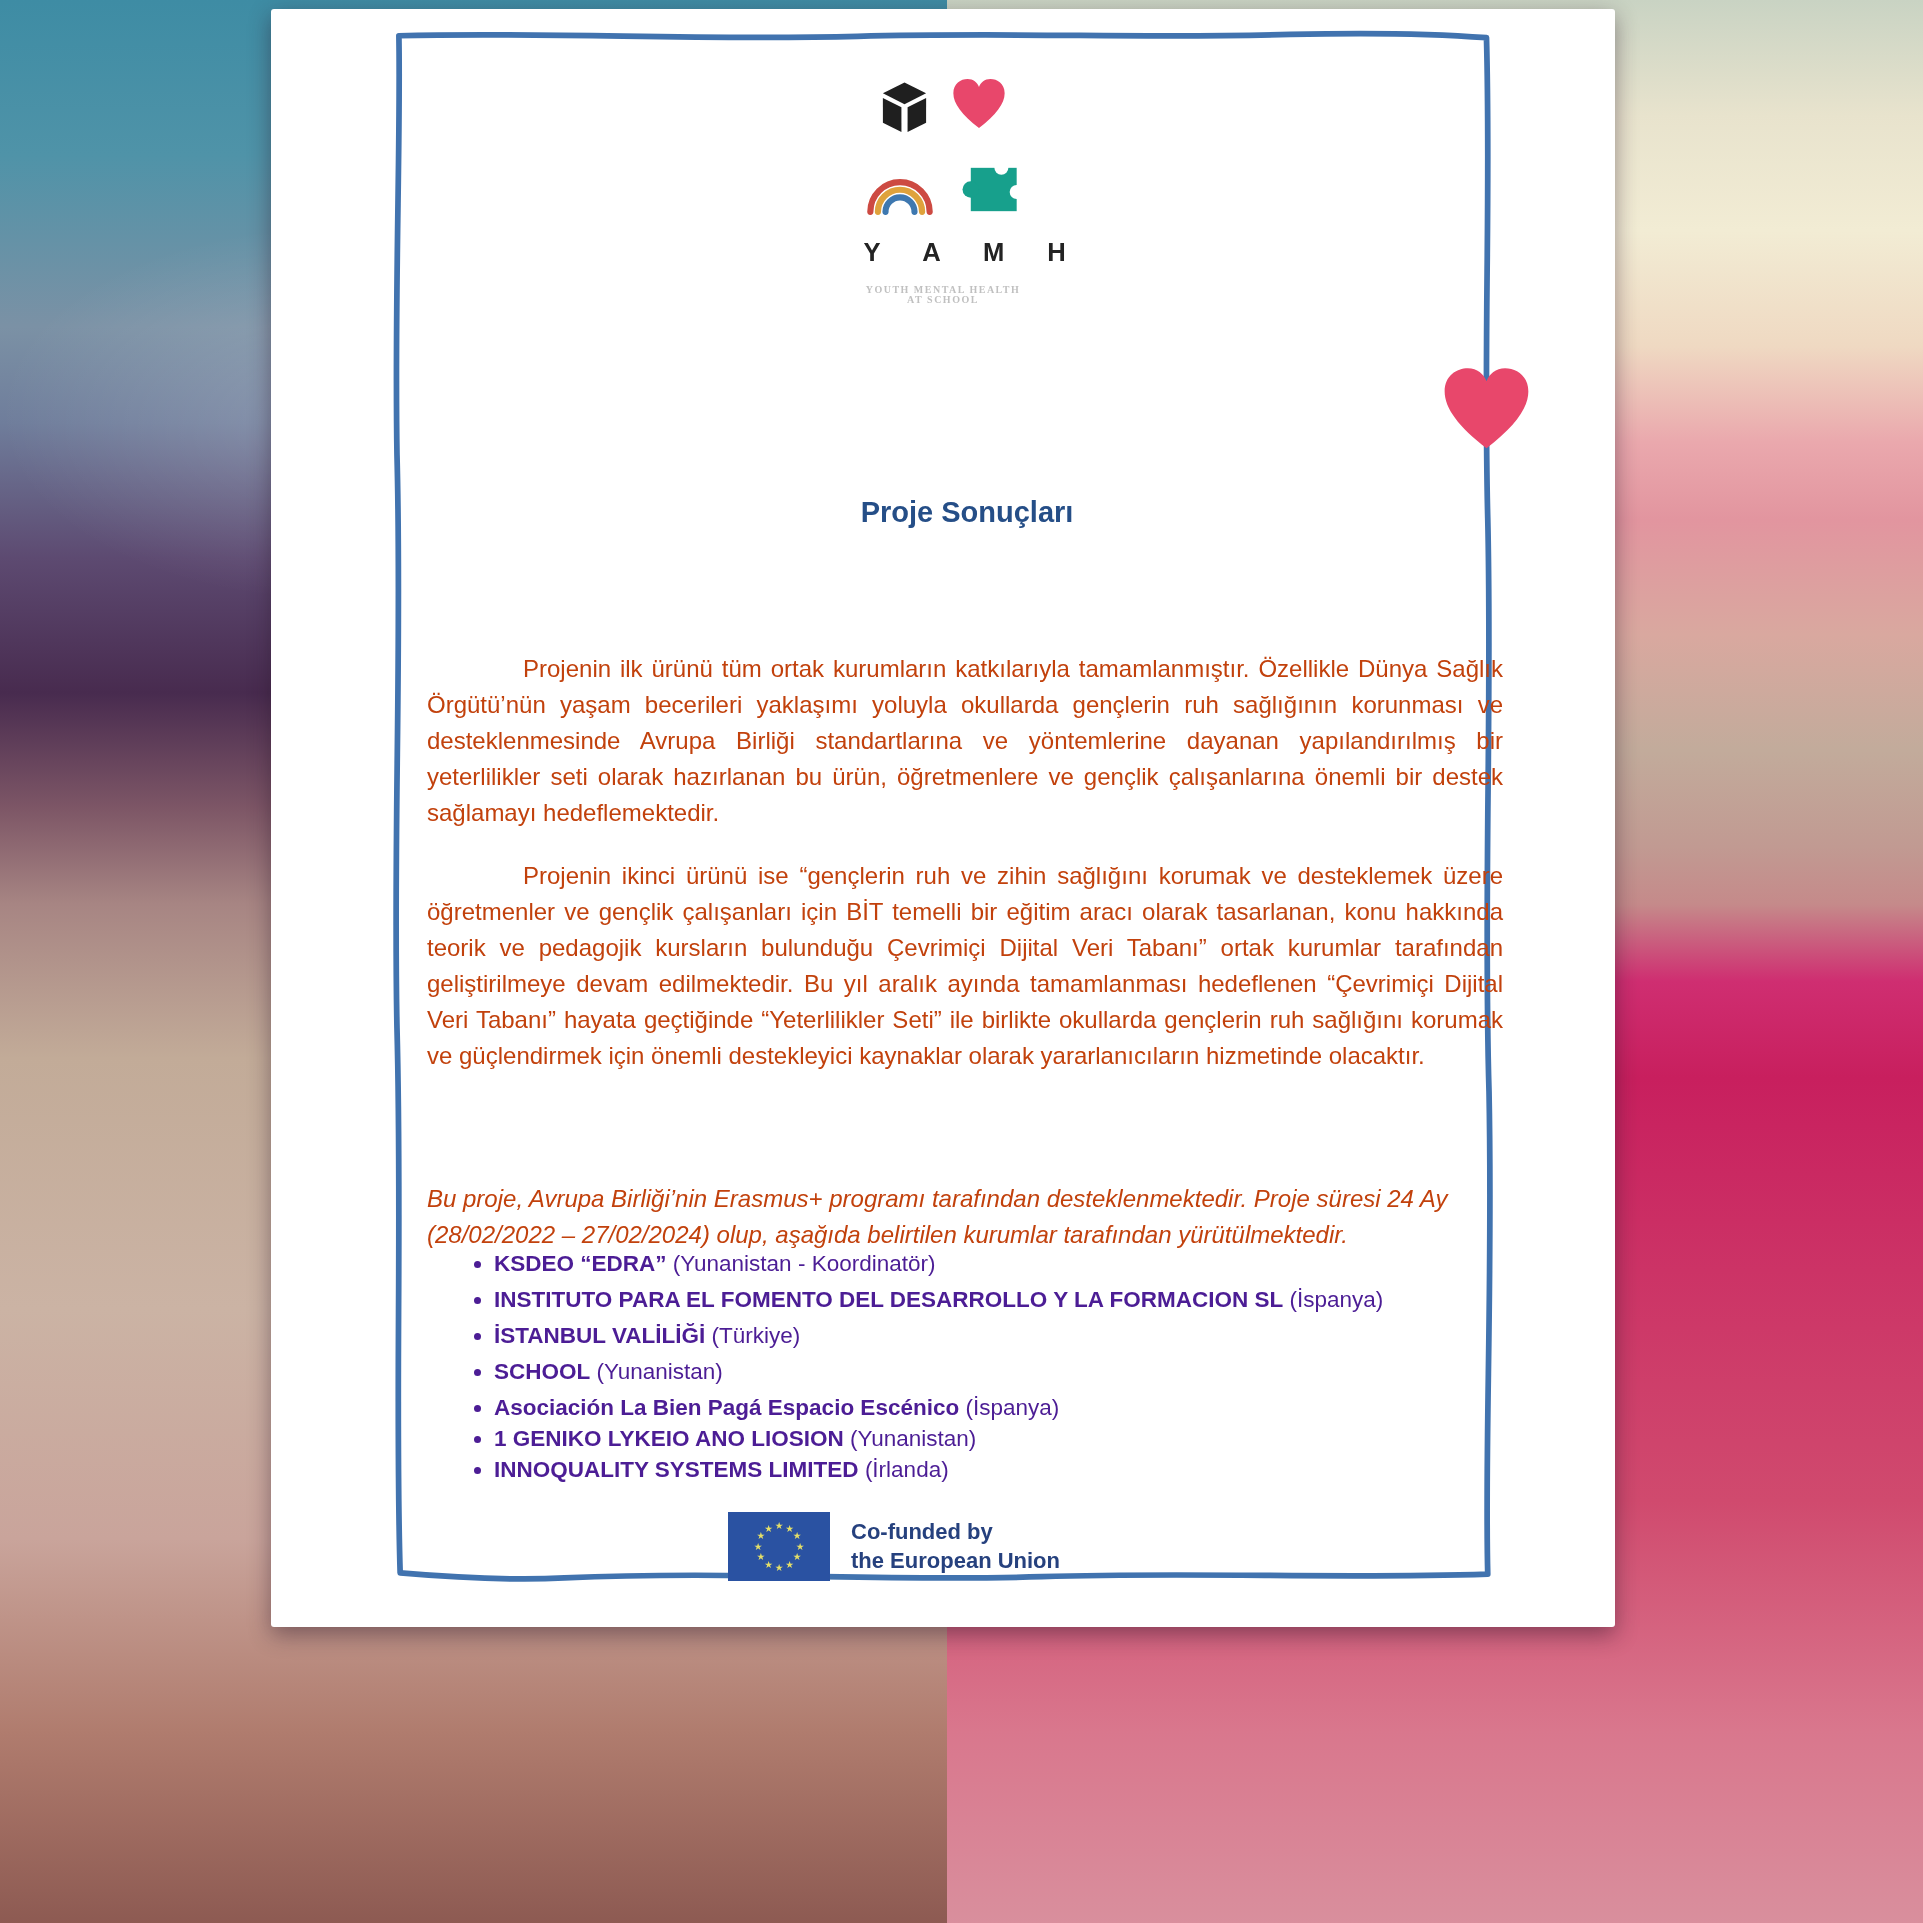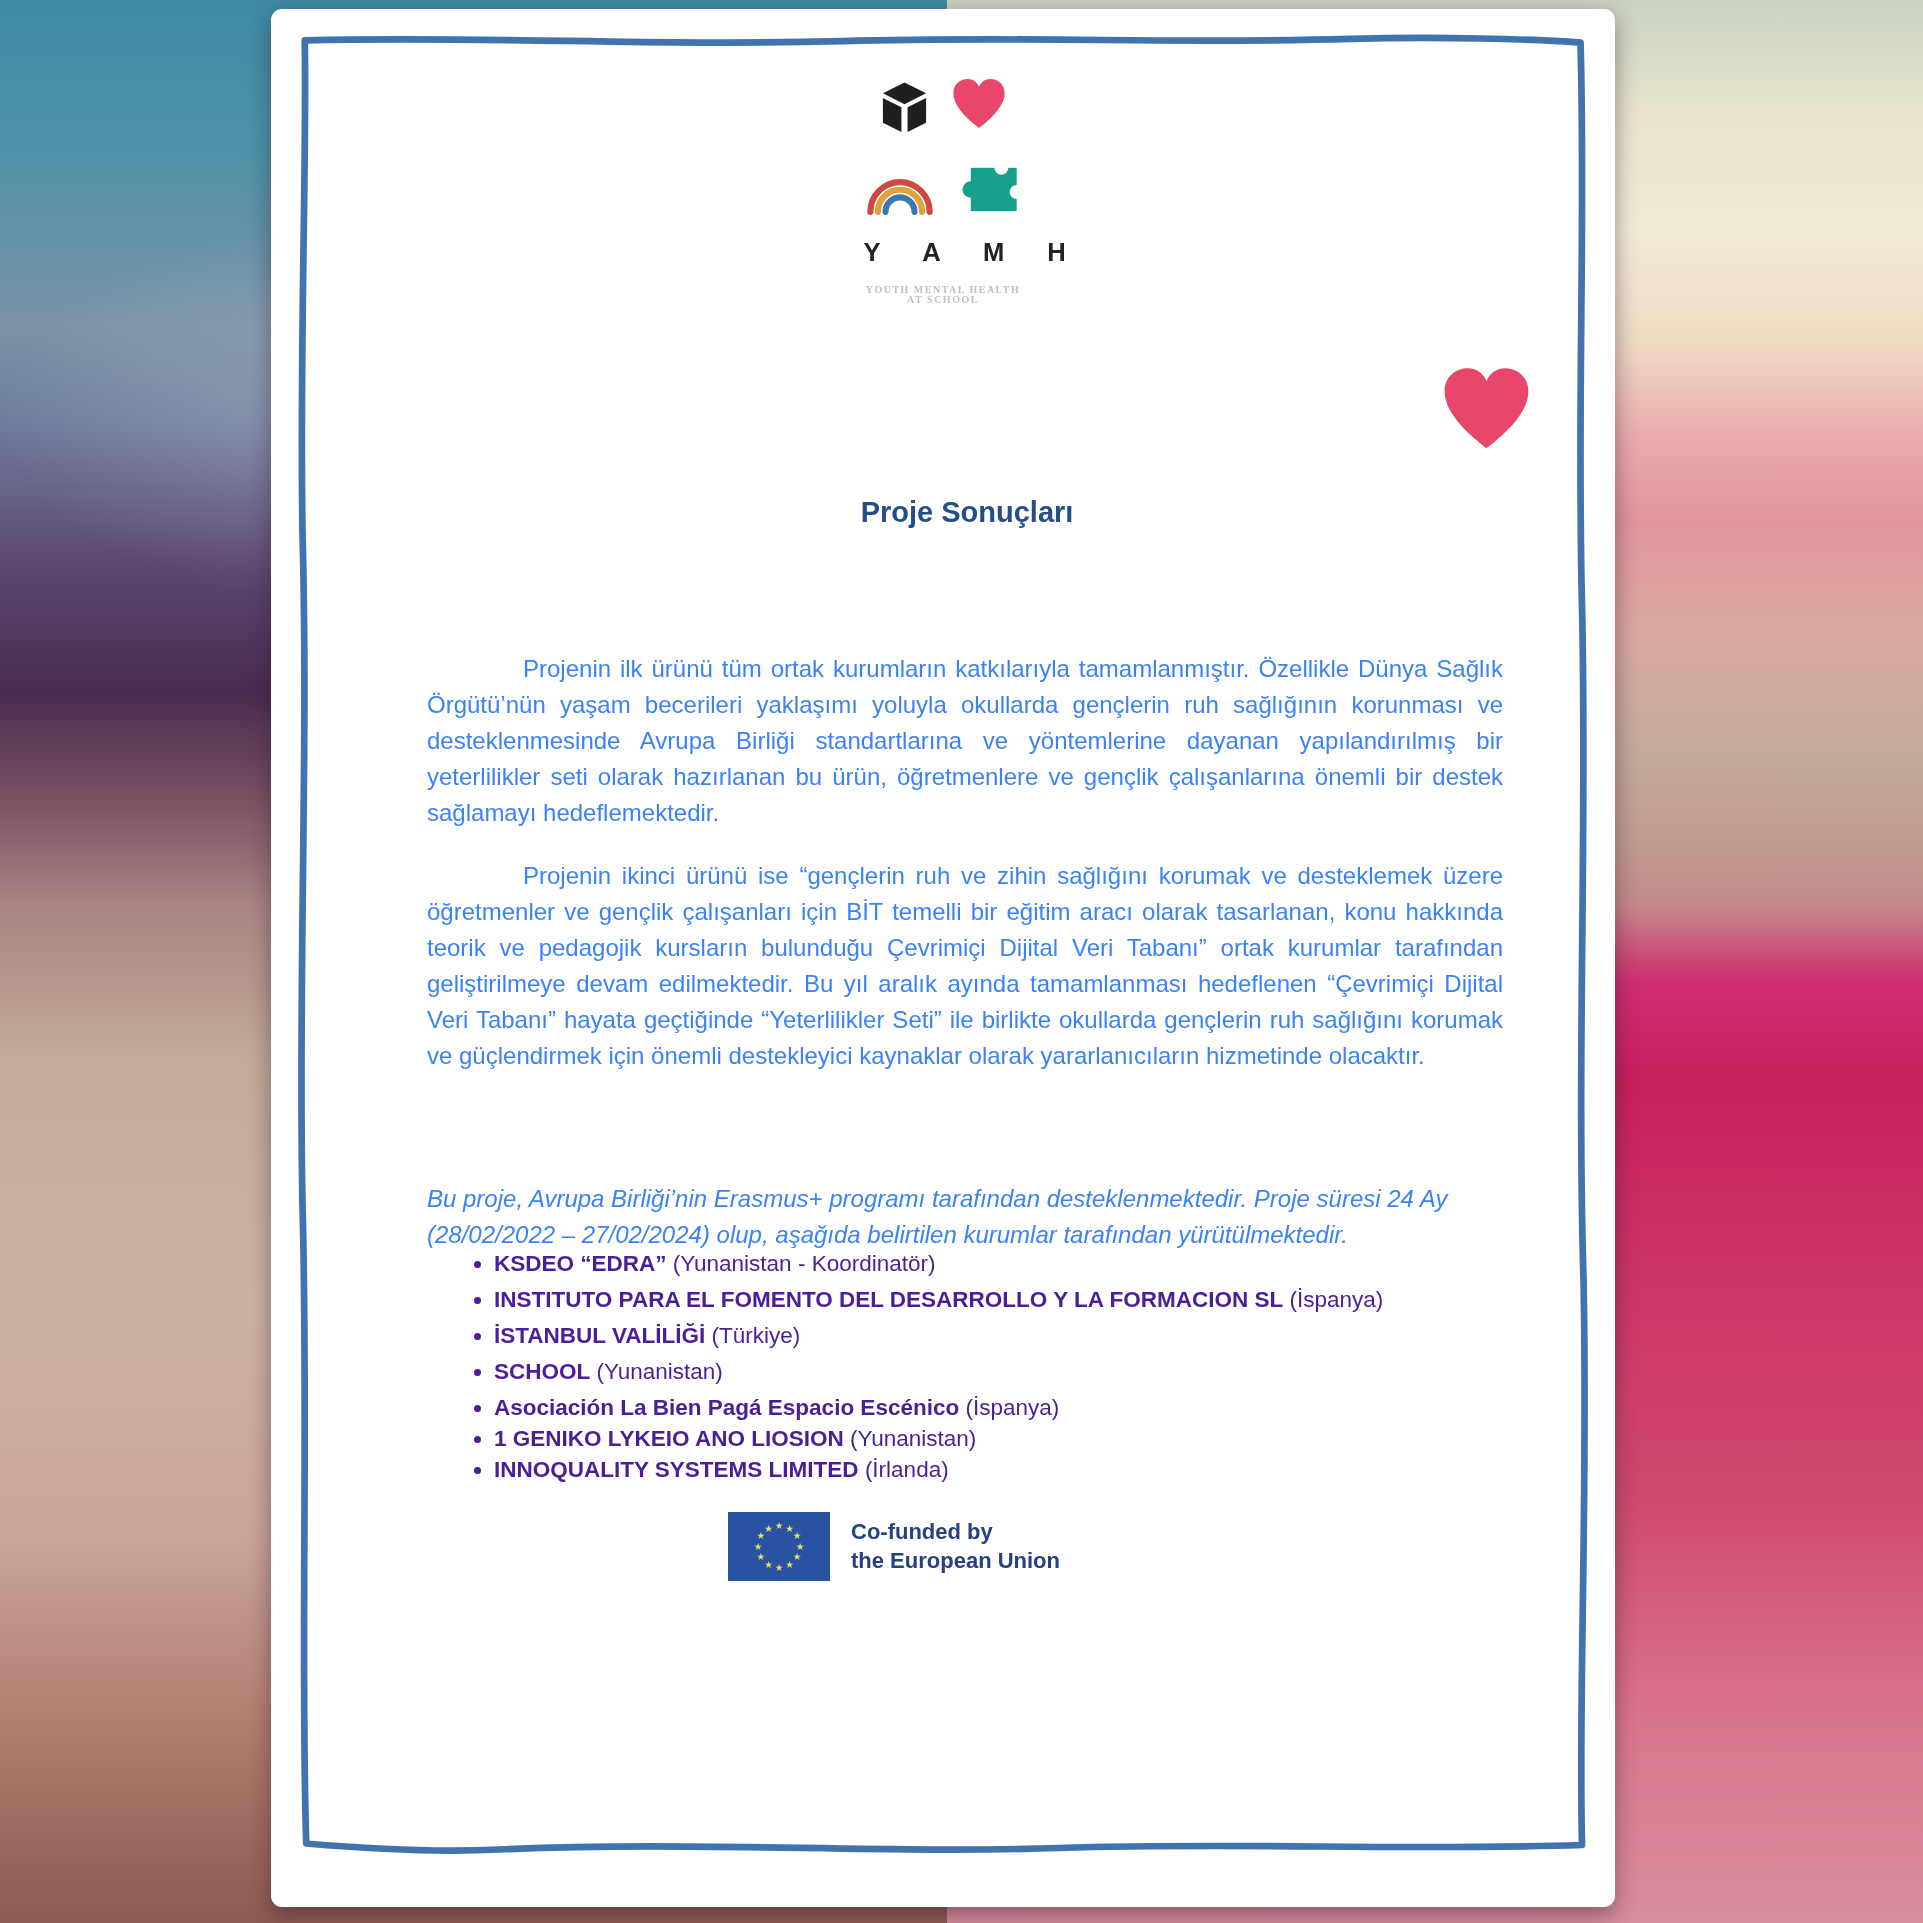--- a/index.html
+++ b/index.html
@@ -18,41 +18,41 @@
   .bg-right{right:0;
     background:linear-gradient(to bottom,
       #c9d3c3 0%, #e8e3cd 6%, #f2ecd4 12%, #efd9c2 18%, #eaa8ad 23%,
       #e2959f 27%, #d9a89f 33%, #c2ab9b 39%, #c19a92 44%, #c58a8a 47%,
       #cf2e71 51%, #c81f5e 56%, #cc3366 66%, #d04a6e 78%, #d9778d 90%, #d98f9d 100%);}
   .bg-haze{position:absolute;left:0;top:225px;width:676px;height:376px;
     background:radial-gradient(closest-side,rgba(255,255,255,.18),rgba(255,255,255,0));}
 
   
   .sheet{
-    position:absolute;left:271px;top:9px;width:1344px;height:1898px;
-    background:#ffffff;border-radius:11px;
+    position:absolute;left:271px;top:9px;width:1344px;height:1618px;
+    background:#ffffff;border-radius:3px;
     box-shadow:0 7.5px 22.5px rgba(40,20,40,.45);
   }
   .frame-svg{position:absolute;left:0;top:0;width:100%;height:100%;}
 
   .abs{position:absolute;}
 
   
   .logo-block{left:50%;top:66px;transform:translateX(-50%);width:195px;text-align:center;}
   .logo-row{display:flex;justify-content:center;align-items:flex-end;gap:21px;}
   .logo-row + .logo-row{margin-top:24px;}
   .yamh{margin-top:22.5px;font-size:25.6px;font-weight:bold;color:#232323;letter-spacing:18px;text-indent:18px;white-space:nowrap;}
   .yamh-sub{margin-top:18px;font-size:10px;line-height:10.5px;color:#c0c0c0;letter-spacing:1.5px;font-weight:bold;font-family:Liberation Serif, serif;}
 
   .floating-heart{left:1169px;top:352px;width:93px;height:99px;}
 
   .doc-title{left:0;top:487px;width:100%;text-align:center;
     font-size:29px;font-weight:bold;color:#254e87;padding-left:24px;}
 
-  .body-text{left:156px;width:1076px;font-size:24px;line-height:36px;color:#3b82f6;
+  .body-text{left:156px;width:1076px;font-size:24px;line-height:36px;color:#c2410c;
     text-align:justify;}
   .p1{top:618px;text-indent:96px;}
   .p2{top:825px;text-indent:96px;}
   .note{top:1148px;font-style:italic;text-align:left;}
   .disclaimer{top:1608px;font-size:21px;line-height:36px;font-style:italic;text-align:left;}
 
   .partners{left:188px;top:1241px;width:1052px;margin:0;padding:0 0 0 35px;}
   .partners li{font-size:22.5px;line-height:27px;color:#4c1d95;margin-bottom:9px;}
   .partners li:nth-child(n+5){margin-bottom:3.8px;}
   .partners .pname{font-weight:bold;}

